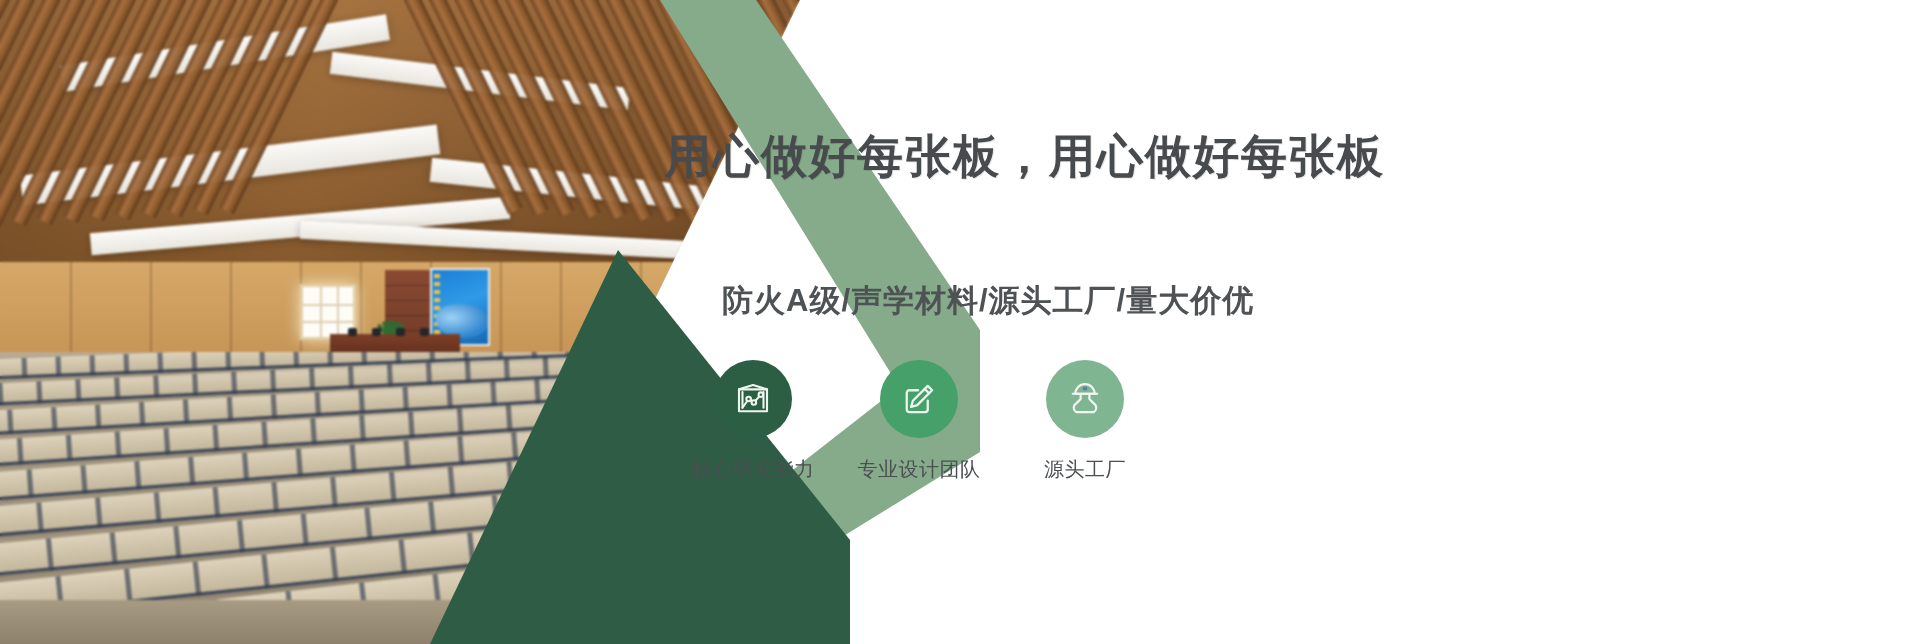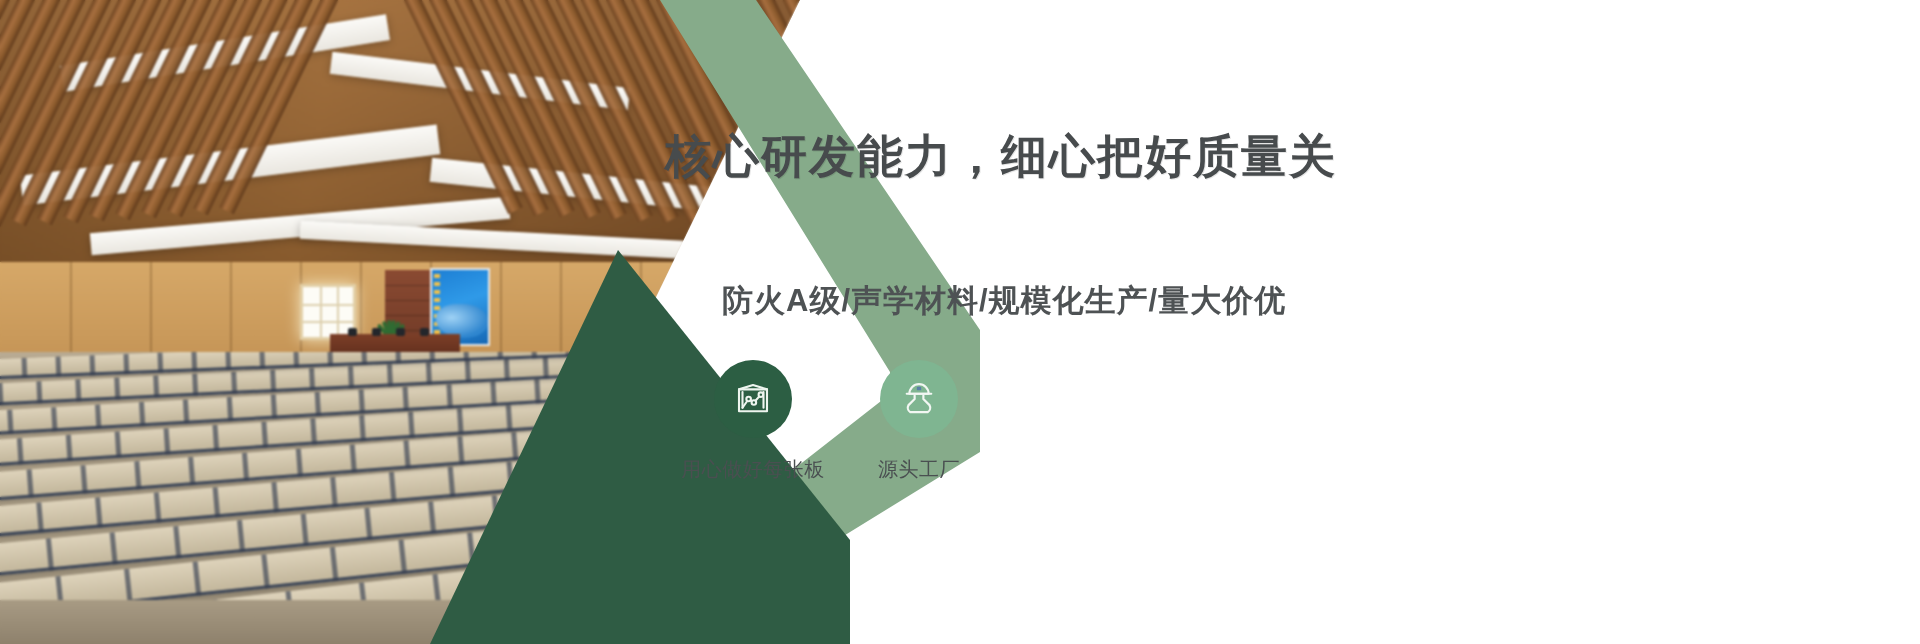--- a/index.html
+++ b/index.html
@@ -489,45 +489,57 @@
   <svg id="chevron-sage" viewBox="0 0 420 644">
     <polygon points="100,0 196,0 420,330 420,452 108,644 10,644 330,394 330,372" fill="#86ab8a"></polygon>
   </svg>
 
   <svg id="triangle-dark" viewBox="0 0 420 394">
     <polygon points="188,0 420,290 420,394 0,394" fill="#2f5c44"></polygon>
   </svg>
 
   <div id="content">
 
-    <div id="headline">核心研发能力，细心把好质量关</div>
-
-    <div id="subhead">防火A级/声学材料/规模化生产/量大价优</div>
+    <div id="headline">用心做好每张板，用心做好每张板</div>
+
+    <div id="subhead">防火A级/声学材料/源头工厂/量大价优</div>
 
     <div id="features">
 
       <div class="feature">
         <div class="circle" style="background:#2c5e43">
           <span>
             <svg width="42" height="42" viewBox="0 0 48 48" fill="none" stroke="#eef5ef" stroke-width="2.4" stroke-linecap="round" stroke-linejoin="round">
               <path d="M8 13 L24 8 L40 13 L40 38 L8 38 Z"></path>
               <path d="M8 13 L40 13"></path>
               <path d="M12 16 L12 34"></path>
               <path d="M36 16 L36 34"></path>
               <path d="M12 34 L19 24 L25 28 L33 19"></path>
               <circle cx="19" cy="24" r="2.6" fill="#2c5e43"></circle>
               <circle cx="25" cy="28" r="2.6" fill="#2c5e43"></circle>
               <circle cx="33" cy="19" r="2.6" fill="#2c5e43"></circle>
             </svg>
           </span>
         </div>
-        <div class="f-label">用心做好每张板</div>
+        <div class="f-label">核心研发能力</div>
       </div>
 
 
+      <div class="feature">
+        <div class="circle" style="background:#46a06a">
+          <span>
+            <svg width="42" height="42" viewBox="0 0 48 48" fill="none" stroke="#eef5ef" stroke-width="2.6" stroke-linecap="round" stroke-linejoin="round">
+              <path d="M34 26 L34 36 A3 3 0 0 1 31 39 L13 39 A3 3 0 0 1 10 36 L10 17 A3 3 0 0 1 13 14 L23 14"></path>
+              <path d="M34 9 L39 14 L22 31 L15 33 L17 26 Z"></path>
+              <path d="M30.5 12.5 L35.5 17.5"></path>
+            </svg>
+          </span>
+        </div>
+        <div class="f-label">专业设计团队</div>
+      </div>
 
       <div class="feature">
         <div class="circle" style="background:#7fb591">
           <span>
             <svg width="42" height="42" viewBox="0 0 48 48" fill="none" stroke="#f2f7f3" stroke-width="2.5" stroke-linecap="round" stroke-linejoin="round">
               <path d="M13 18 A11 11 0 0 1 35 18 Z"></path>
               <path d="M10 18 L38 18"></path>
               <rect x="21.5" y="10" width="5" height="4" rx="1" fill="#5c7fa8" stroke="none"></rect>
               <path d="M19 20 L19 24 L12 31 A6 6 0 0 0 14 39 L34 39 A6 6 0 0 0 36 31 L29 24 L29 20"></path>
             </svg>

